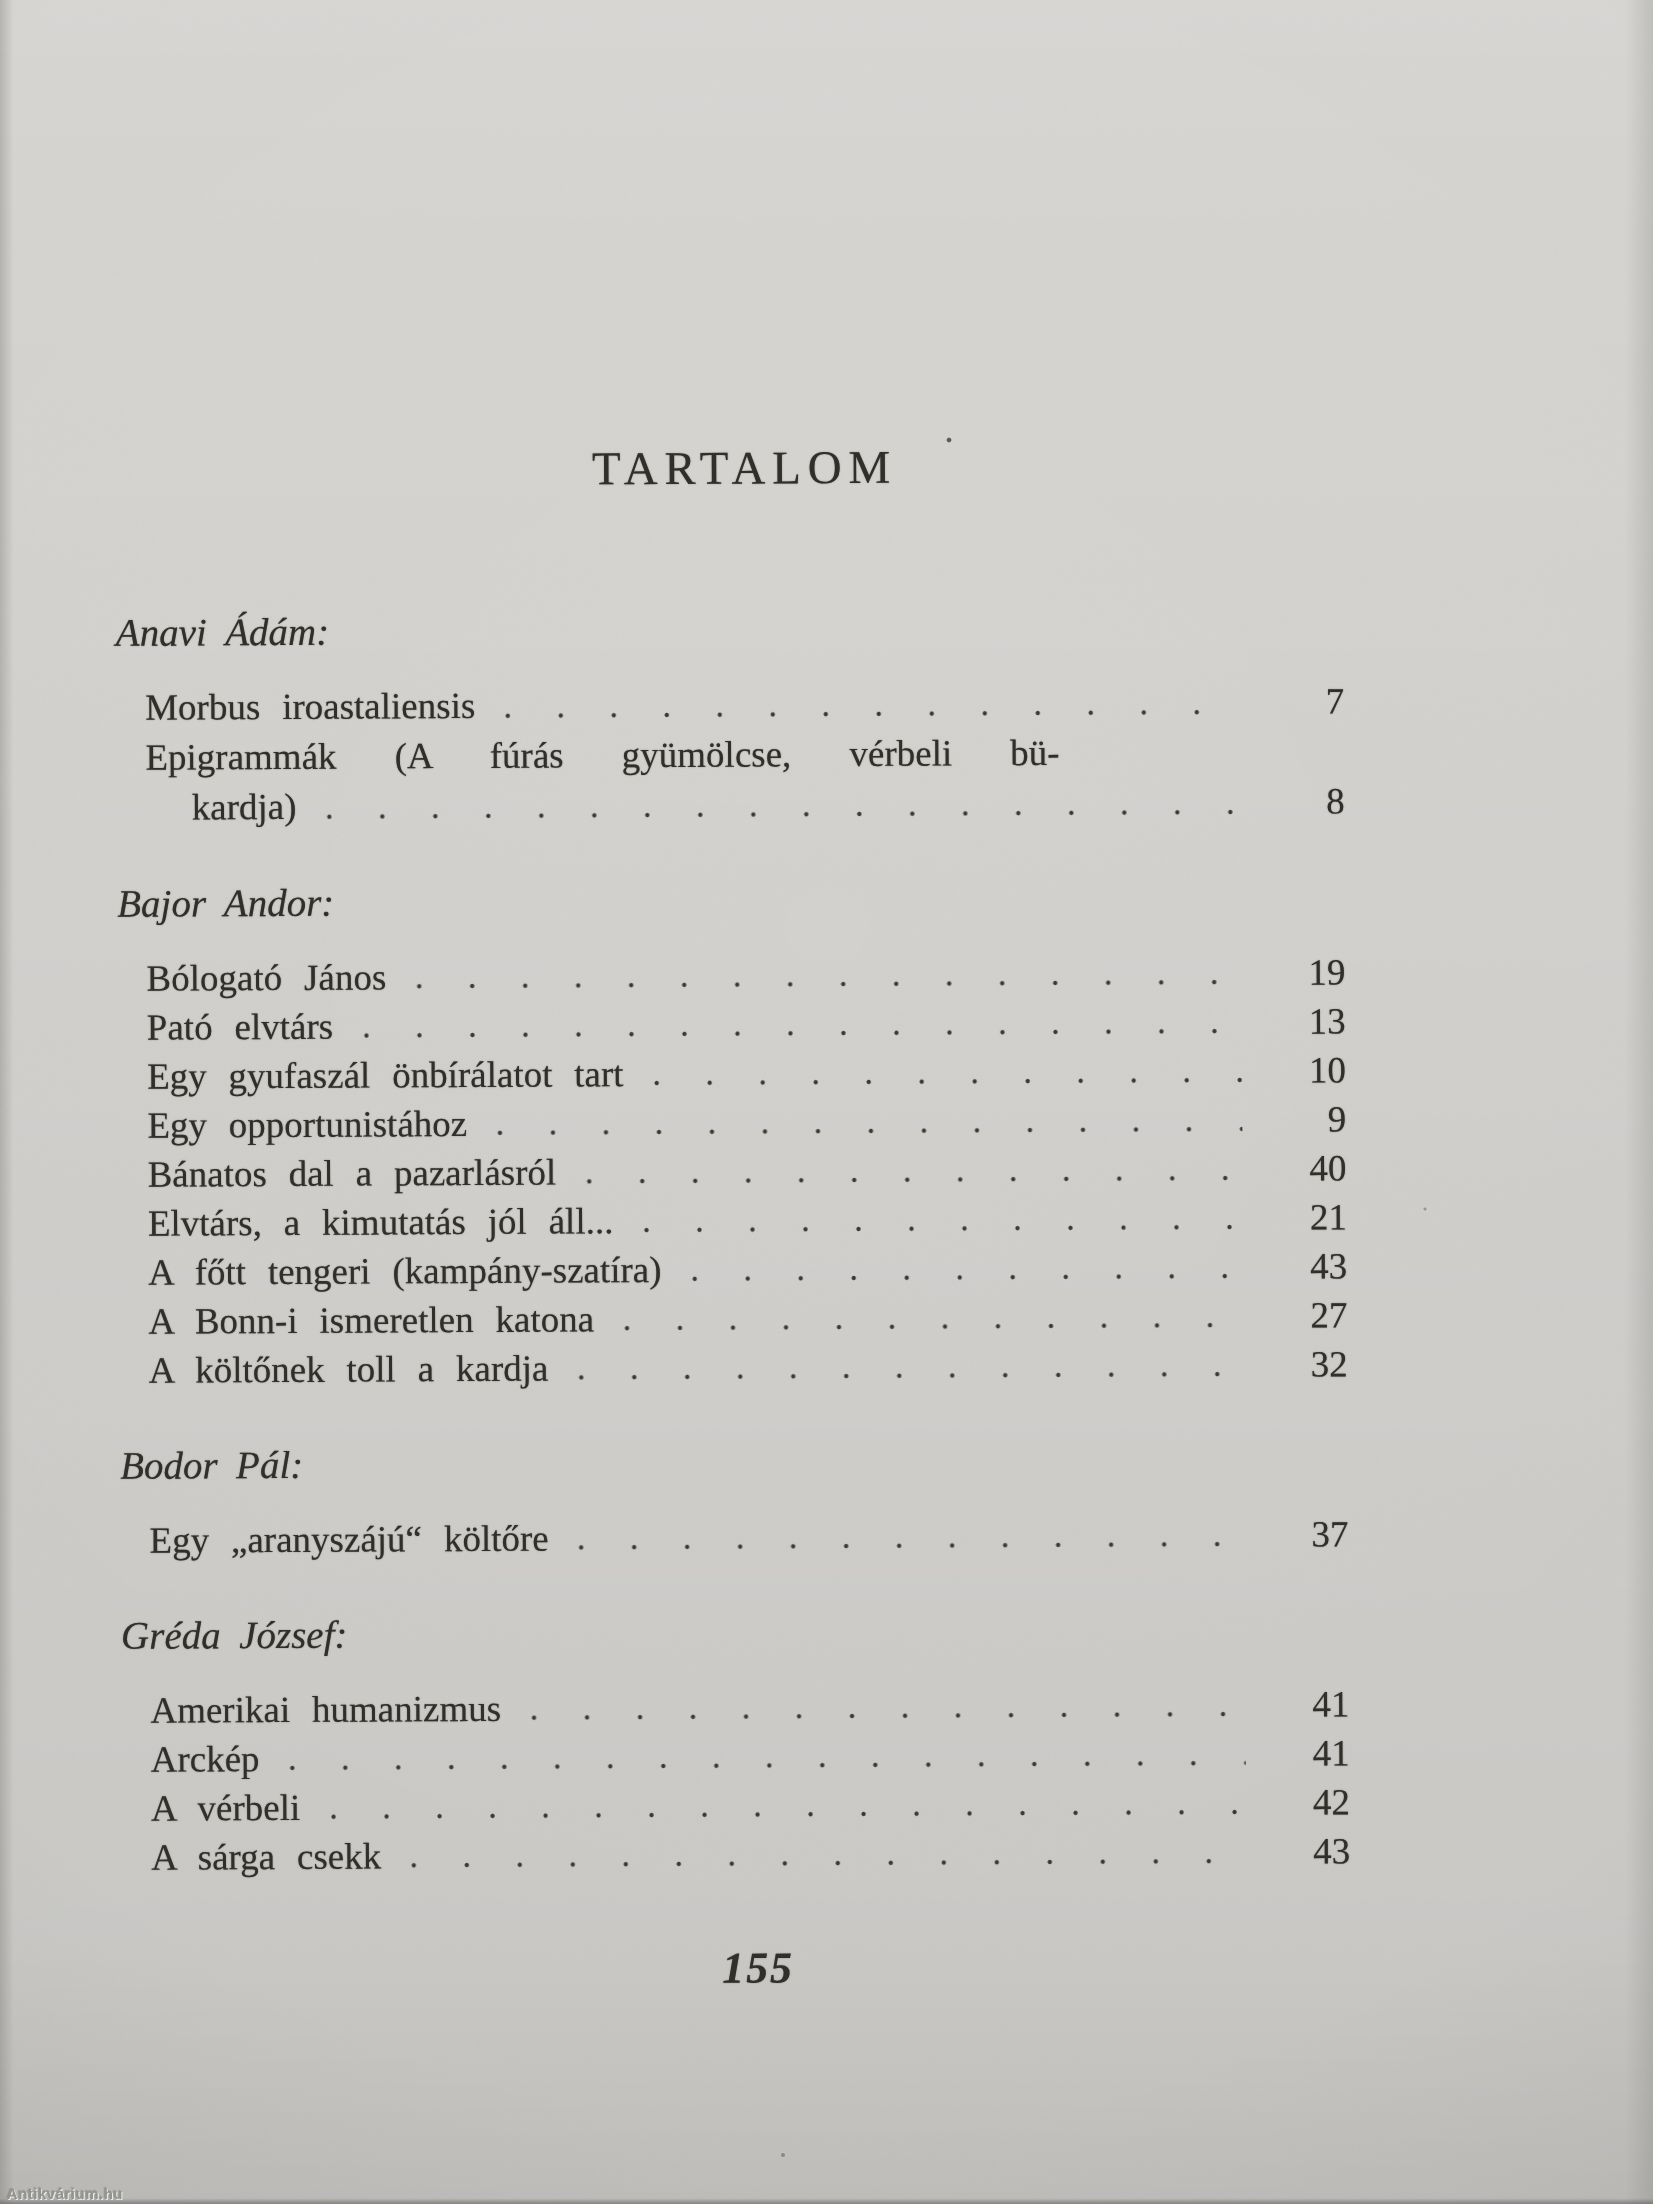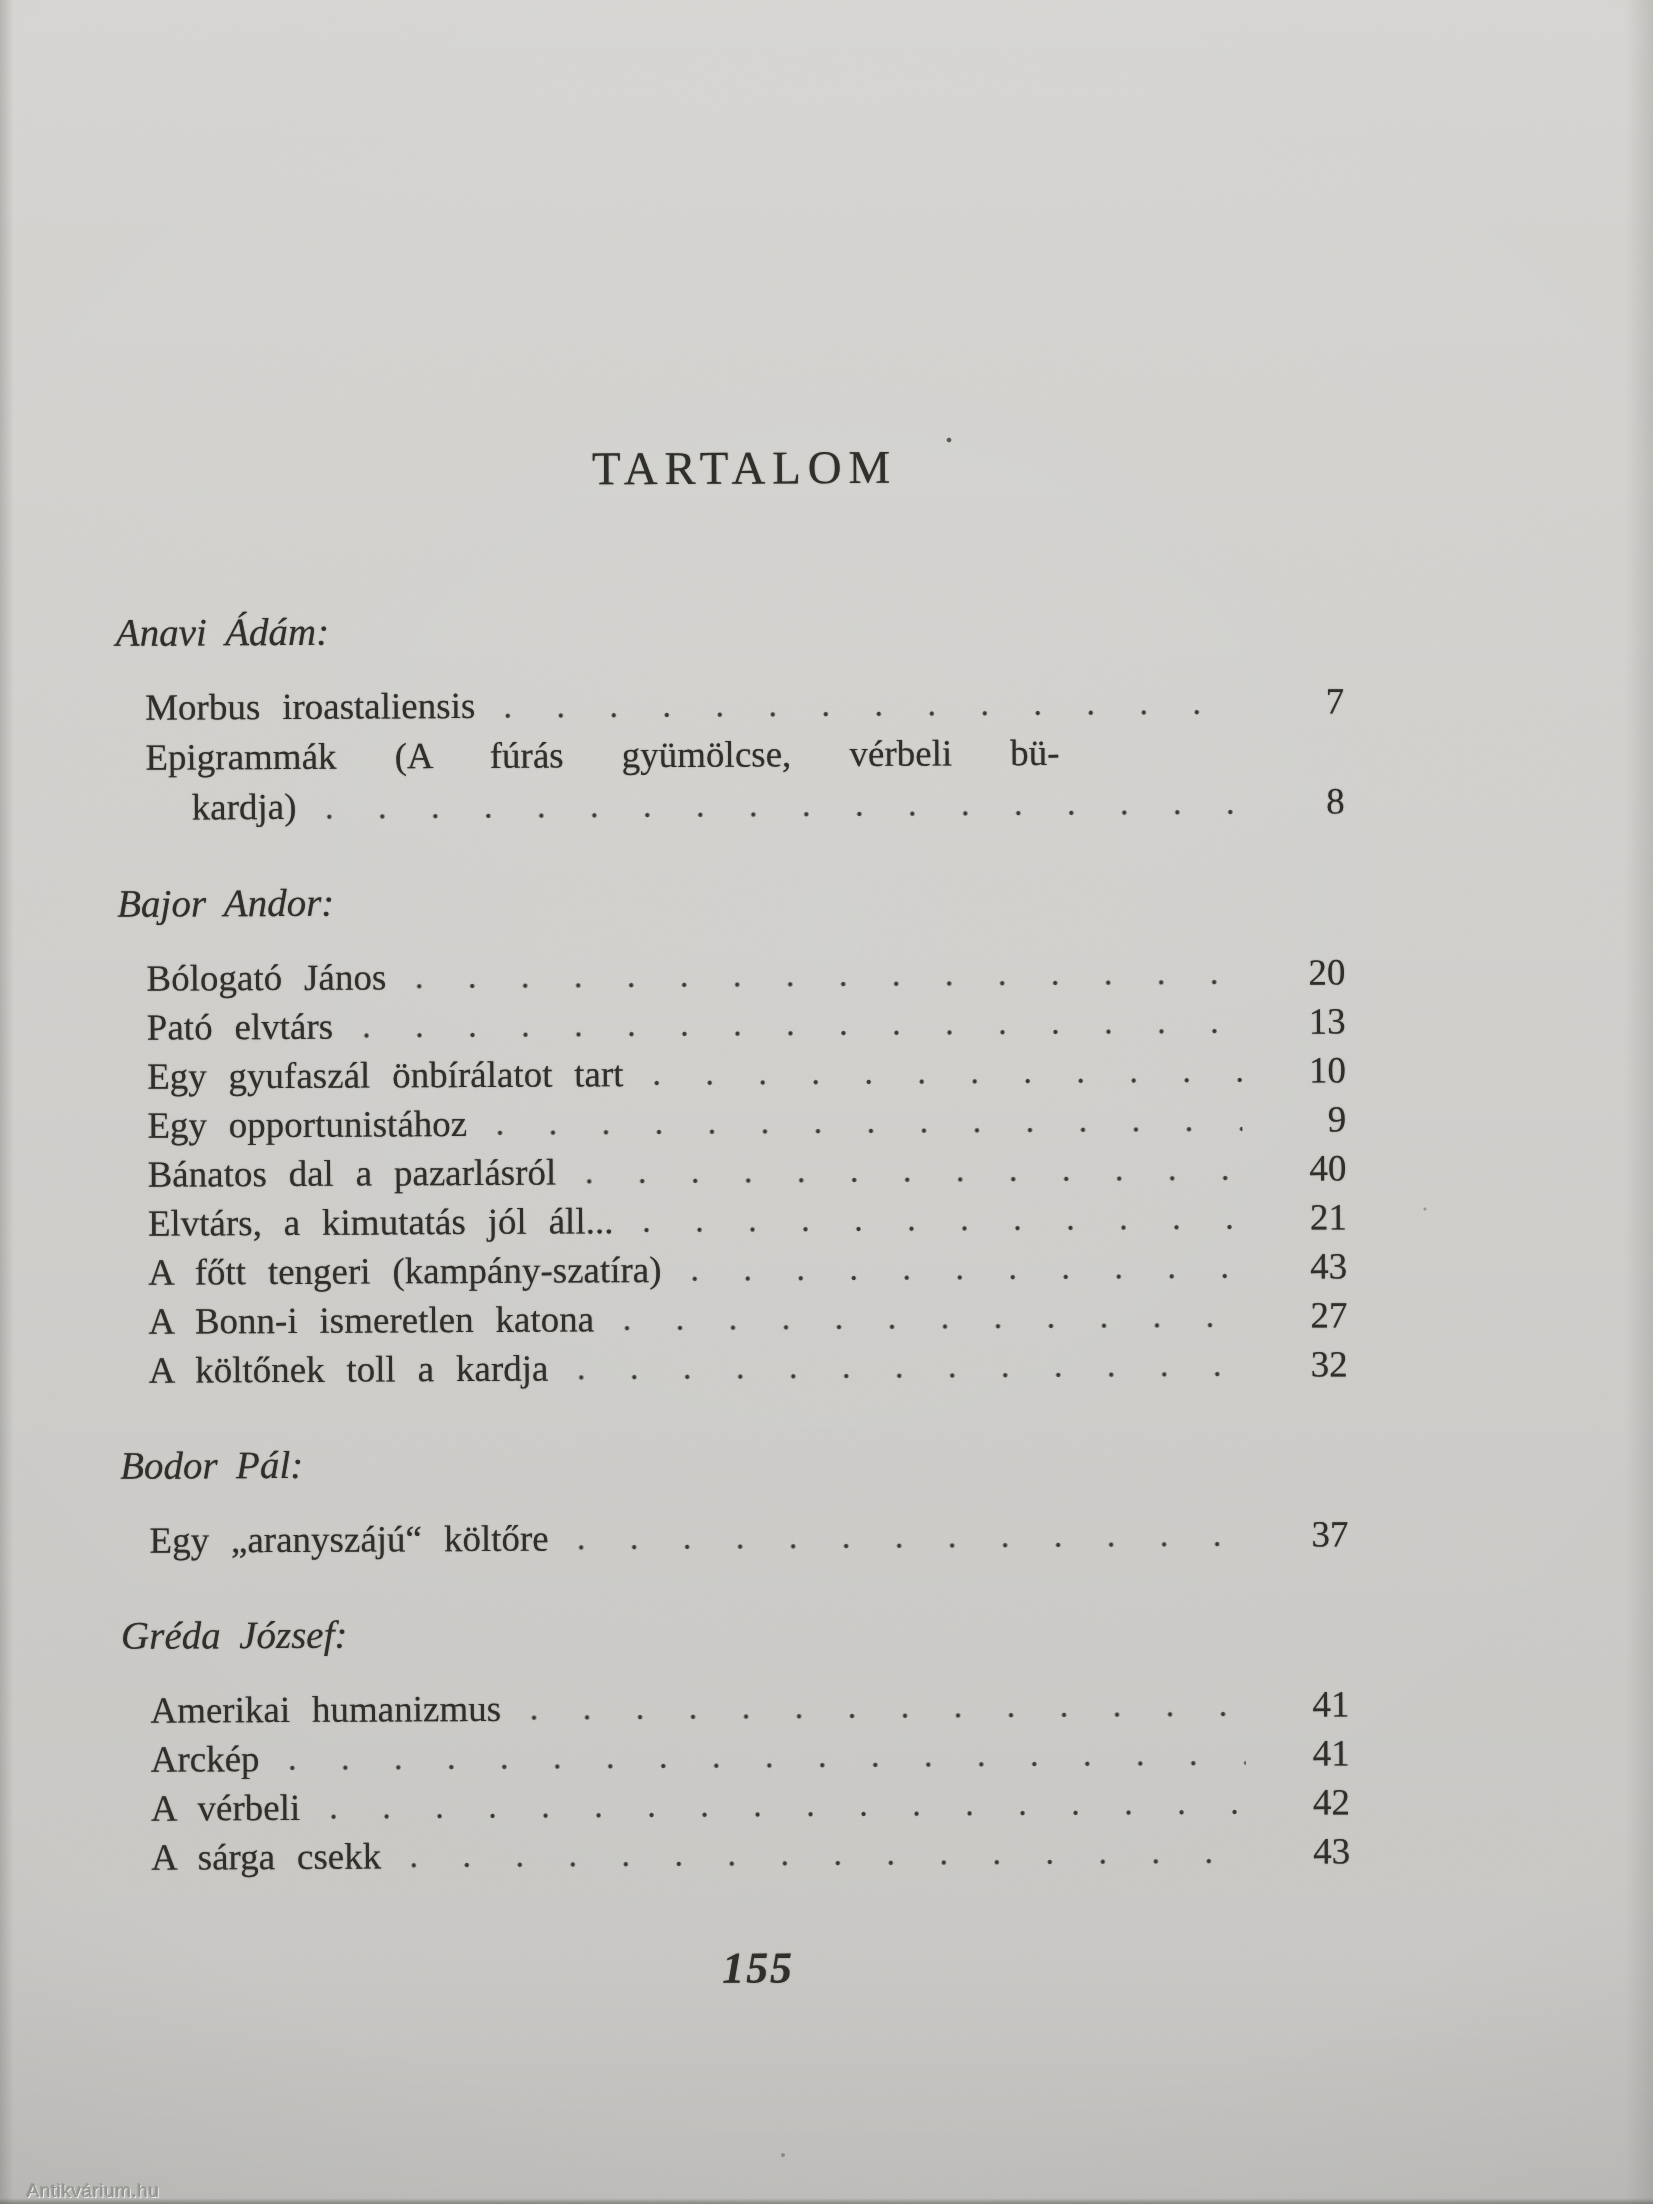--- a/index.html
+++ b/index.html
@@ -54,22 +54,22 @@
   }
   .spacer{flex:1 1 auto;min-width:0;margin:0 11.6px 0 0;}
   .pg{flex:0 0 92px;text-align:right;font-size:37px;}
   .folio{
     margin-top:64px;text-align:center;padding-left:13.6px;
     font-style:italic;font-weight:700;font-size:44px;letter-spacing:1.9px;
   }
   .watermark-corner{
     position:absolute;left:6.8px;bottom:2.9px;
     font-family:"Liberation Sans","DejaVu Sans",sans-serif;
-    font-weight:400;font-size:19px;letter-spacing:0.5px;
-    color:#93938f;text-shadow:1px 1px 0 rgba(238,238,234,.95), -1px -1px 1px rgba(90,90,86,.35);margin-left:20px;
+    font-weight:700;font-size:15px;letter-spacing:0.5px;
+    color:#93938f;text-shadow:1px 1px 0 rgba(238,238,234,.95), -1px -1px 1px rgba(90,90,86,.35);
   }
 </style>
 </head>
 <body>
 
 <div class="paper"></div>
 
 <svg class="grain" xmlns="http://www.w3.org/2000/svg" viewBox="0 0 1704 2272" width="1654" height="2205">
   <filter id="grainf">
     <feTurbulence type="fractalNoise" baseFrequency="0.8" numOctaves="2" stitchTiles="stitch"></feTurbulence>
@@ -100,21 +100,21 @@
           <span class="t">kardja)</span>
           <span class="dots"></span>
           <span class="pg">8</span>
         </div>
       </div>
       <div class="section s1">
         <span class="author">Bajor Andor:</span>
         <div class="row">
           <span class="t">Bólogató János</span>
           <span class="dots"></span>
-          <span class="pg">20</span>
+          <span class="pg">19</span>
         </div>
         <div class="row">
           <span class="t">Pató elvtárs</span>
           <span class="dots"></span>
           <span class="pg">13</span>
         </div>
         <div class="row">
           <span class="t">Egy gyufaszál önbírálatot tart</span>
           <span class="dots"></span>
           <span class="pg">10</span>

